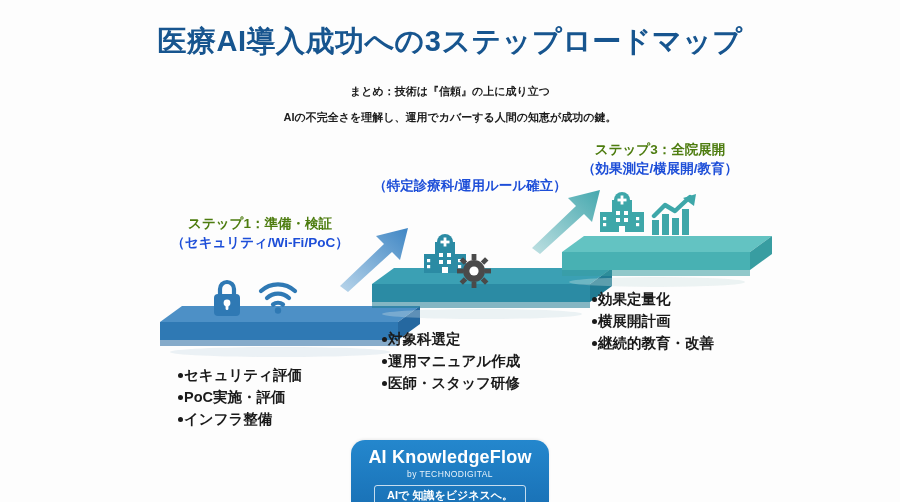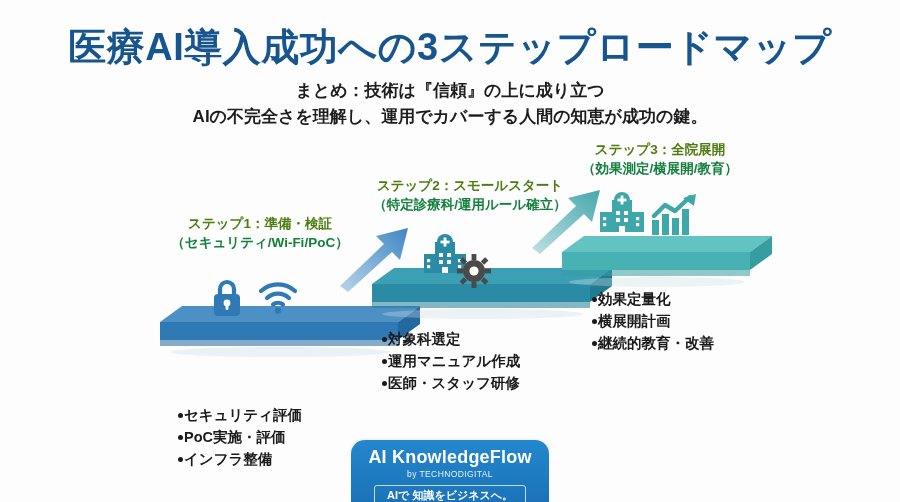--- a/index.html
+++ b/index.html
@@ -9,56 +9,56 @@
     background:#fdfdfd;
     overflow:hidden;
     position:relative;
   }
   .stage { position:absolute; inset:0; width:900px; height:502px; }
 
   
   .title {
     position:absolute; top:22px; left:0; width:900px;
     text-align:center;
-    font-size:38px; font-weight:bold;
+    font-size:29px; font-weight:bold;
     letter-spacing:0.5px;
     color:#17558f;
     text-shadow:0 1px 0 rgba(255,255,255,.8);
   }
   .subtitle {
     position:absolute; top:78px; left:0; width:900px;
     text-align:center;
     color:#1c1c1c;
-    font-size:17px; font-weight:bold;
+    font-size:11px; font-weight:bold;
     line-height:26px;
   }
   .subtitle span { display:block; }
 
   
   .steplabel { position:absolute; text-align:center; line-height:19px; }
   .steplabel .l1 { font-size:13.5px; font-weight:bold; color:#4d7c0f; white-space:nowrap; }
-  .steplabel .l2 { font-size:13.5px; font-weight:bold; color:#15803d; white-space:nowrap; }
+  .steplabel .l2 { font-size:13.5px; font-weight:bold; color:#1d4ed8; white-space:nowrap; }
 
   #label-1 { left:90px;  top:214px; width:340px; }
   #label-2 { left:300px; top:176px; width:340px; }
   #label-3 { left:490px; top:140px; width:340px; }
 
   
   .bullets { position:absolute; }
   .bullets li {
     list-style:none;
     font-size:14.5px; font-weight:bold; color:#1a1a1a;
     line-height:22px; white-space:nowrap;
     position:relative; padding-left:8px;
   }
   .bullets li:before {
     content:""; position:absolute; left:2px; top:9px;
     width:5px; height:5px; border-radius:50%; background:#1a1a1a;
   }
-  #bul-1 { left:176px; top:364px;margin-top:40px; }
+  #bul-1 { left:176px; top:364px; }
   #bul-2 { left:380px; top:328px; }
   #bul-3 { left:590px; top:288px; }
 
   
   .slab { position:absolute; }
   .slab svg { display:block; overflow:visible; }
 
   
   .footer {
     position:absolute; left:351px; top:440px;
@@ -250,21 +250,20 @@
       <polyline points="3,22 14,11 24,17 39,3" fill="none" stroke="#3ea7a9" stroke-width="4.4" stroke-linecap="round" stroke-linejoin="round"></polyline>
       <polygon points="45,0 43,12 32,4" fill="#3ea7a9"></polygon>
     </svg>
   </div>
 
   <div class="steplabel" id="label-1">
     <div class="l1">ステップ1：準備・検証</div>
     <div class="l2">（セキュリティ/Wi-Fi/PoC）</div>
   </div>
   <div class="steplabel" id="label-2">
-    <div class="l1">ステップ2：スモールスタート</div>
     <div class="l2">（特定診療科/運用ルール確立）</div>
   </div>
   <div class="steplabel" id="label-3">
     <div class="l1">ステップ3：全院展開</div>
     <div class="l2">（効果測定/横展開/教育）</div>
   </div>
 
   <ul class="bullets" id="bul-1">
     <li>セキュリティ評価</li>
     <li>PoC実施・評価</li>

